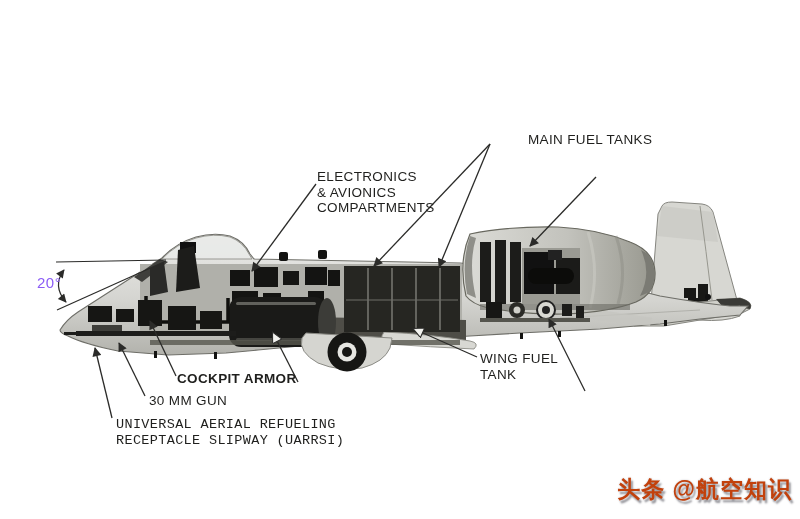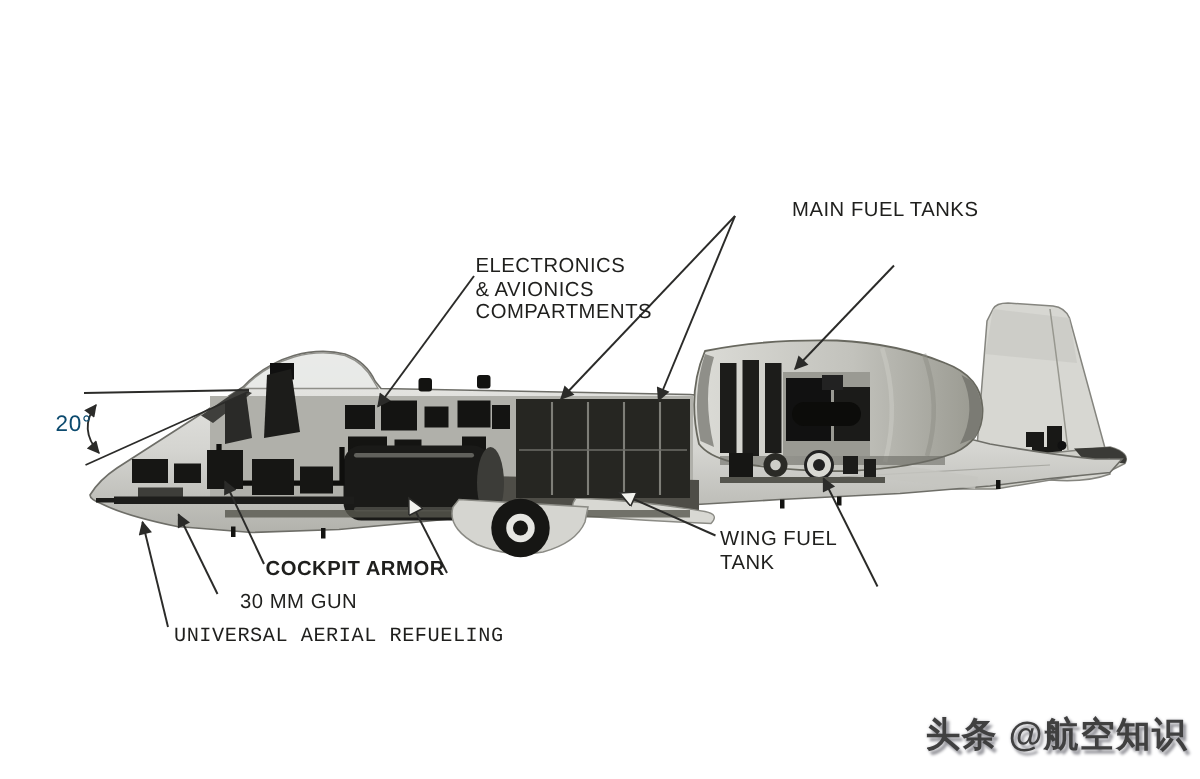--- a/index.html
+++ b/index.html
@@ -11,24 +11,24 @@
     position:absolute;top:20px;left:0;width:100%;margin:0;
     text-align:center;font-size:30px;font-weight:bold;
     letter-spacing:1.2px;color:#161614;
   }
   .diagram-svg{position:absolute;left:0;top:0;}
   .lbl{
     position:absolute;font-size:13.5px;letter-spacing:.35px;
     color:#1f1f1d;line-height:15.5px;white-space:nowrap;
   }
   .lbl span{display:block;}
-  .angle-lbl{position:absolute;font-size:15px;color:#0c4a6e;letter-spacing:.5px;}
+  .angle-lbl{position:absolute;font-size:15px;color:#8b5cf6;letter-spacing:.5px;}
   .watermark{
     position:absolute;right:8px;top:474px;font-size:23px;font-weight:bold;
-    color:#404040;letter-spacing:1px;font-family:sans-serif;
+    color:#c2410c;letter-spacing:1px;font-family:sans-serif;
     text-shadow:2px 3px 2px #94949a, 0 0 2px #c6c6cb;
   }
 </style>
 </head>
 <body>
 
 <div class="stage">
 
 
   <svg class="diagram-svg" width="800" height="519" viewBox="0 0 800 519" xmlns="http://www.w3.org/2000/svg">
@@ -212,25 +212,26 @@
     <span>&amp; AVIONICS</span>
     <span>COMPARTMENTS</span>
   </div>
 
 
 
   <div class="lbl" style="left:177px;top:371px;font-weight:bold;">
     <span>COCKPIT ARMOR</span>
   </div>
 
-  <div class="lbl" style="left:160px;top:393px;">
+  <div class="lbl" style="left:149px;top:393px;">
     <span>30 MM GUN</span>
   </div>
 
   <div class="lbl" style="left:116px;top:417px;font-family:Liberation Mono, monospace;">
     <span>UNIVERSAL AERIAL REFUELING</span>
+    <span>RECEPTACLE SLIPWAY (UARRSI)</span>
   </div>
 
   <div class="angle-lbl" style="left:37px;top:274px;">20°</div>
 
   <div class="watermark">头条 @航空知识</div>
 
 </div>
 
 </body></html>

